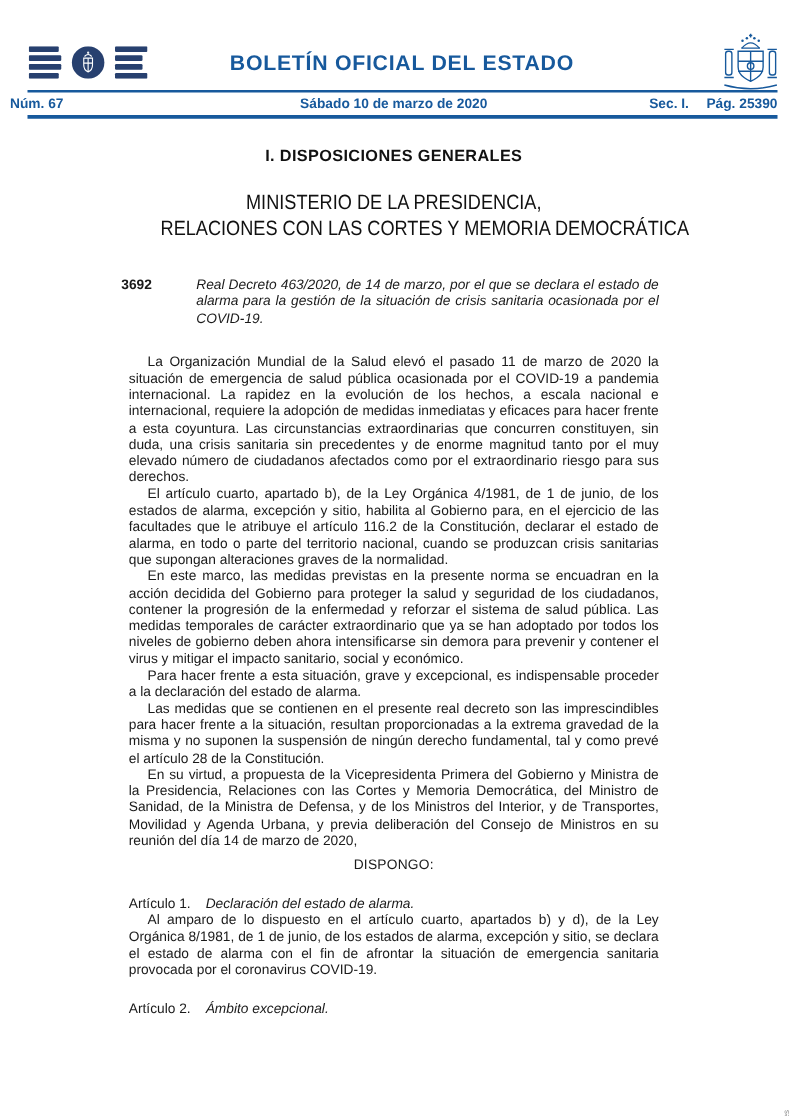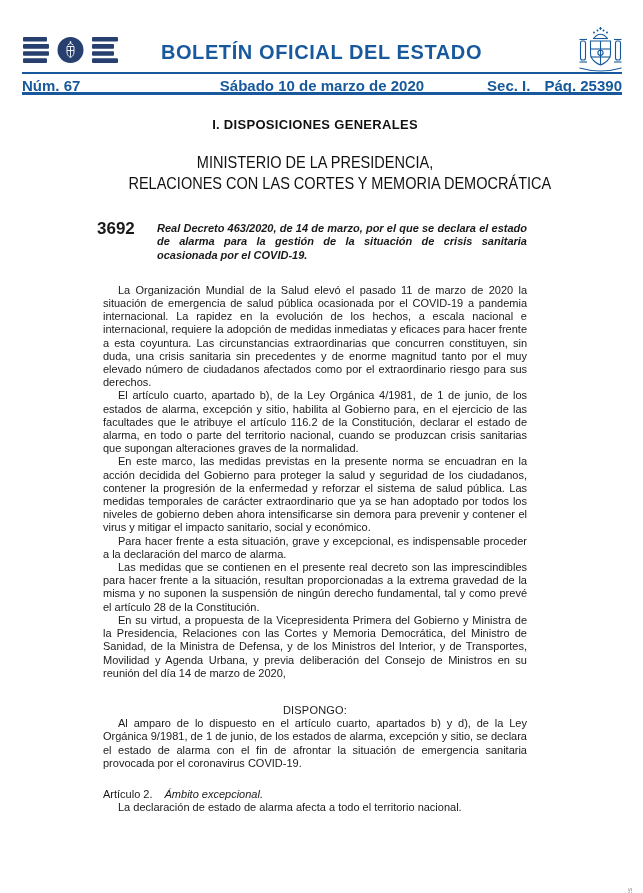--- a/index.html
+++ b/index.html
@@ -11,32 +11,32 @@
     color: #1a1a1a;
     overflow: hidden;
   }
   .page { position: absolute; inset: 0; background: #fff; }
 
   
   .boe-logo { position: absolute; left: 23px; top: 37px; }
   .masthead-title {
     position: absolute; left: 0; right: 0; top: 41px;
     text-align: center;
-    font-size: 20px; font-weight: bold; letter-spacing: 0.6px;
+    font-size: 17px; font-weight: bold; letter-spacing: 0.6px;
     color: #17599c;
   }
   .crest { position: absolute; right: 20px; top: 26px; }
   .rule-thin {
     position: absolute; left: 22px; right: 21px; top: 72px;
     height: 2px; background: #17599c;
   }
   .meta-row {
-    position: absolute; left: 22px; right: 21px; top: 77px;
+    position: absolute; left: 8px; right: 21px; top: 77px;
     height: 13px;
-    font-size: 15px; font-weight: bold; color: #17599c;
+    font-size: 11px; font-weight: bold; color: #17599c;
   }
   .meta-left  { position: absolute; left: 0; top: 0; }
   .meta-center{ position: absolute; left: 0; right: 0; top: 0; text-align: center; }
   .meta-right { position: absolute; right: 0; top: 0; }
   .meta-right .sec { margin-right: 14px; }
   .rule-thick {
     position: absolute; left: 22px; right: 21px; top: 92px;
     height: 3px; background: #17599c;
   }
 
@@ -55,32 +55,32 @@
     text-align: center;
     font-size: 16.5px; line-height: 21px; font-weight: 400;
     color: #111;
     transform: scaleX(0.88);
     transform-origin: 50% 50%;
     white-space: nowrap;
   }
   .decree { display: flex; margin-top: 28px; }
   .decree-number {
     flex: 0 0 60px; margin-left: -6px;
-    font-weight: bold; font-size: 17px;
+    font-weight: bold; font-size: 11px;
   }
   .decree-title {
-    flex: 1; font-style: italic; text-align: justify; font-weight: bold;
+    flex: 1; font-style: italic; text-align: justify;
   }
   p.body-par {
     text-align: justify;
     text-indent: 15px;
     margin: 0;
   }
   .preamble { margin-top: 22px; }
-  .dispongo { margin-top: 24px; text-align: center; letter-spacing: 0.2px; }
+  .dispongo { margin-top: 6px; text-align: center; letter-spacing: 0.2px; }
   .article-heading { margin-top: 18px; }
   .article-heading .art-label { font-style: normal; }
   .article-heading .art-title { font-style: italic; margin-left: 12px; }
   .article-body { margin-top: 11px; }
 
   
   .cve-vertical {
     position: absolute; right: 9px; bottom: 5px;
     transform: rotate(-90deg);
     transform-origin: 100% 100%;
@@ -177,36 +177,38 @@
 
     <div class="decree">
       <div class="decree-number">3692</div>
       <div class="decree-title">Real Decreto 463/2020, de 14 de marzo, por el que se declara el estado de alarma para la gestión de la situación de crisis sanitaria ocasionada por el COVID-19.</div>
     </div>
 
     <div class="preamble">
       <p class="body-par">La Organización Mundial de la Salud elevó el pasado 11 de marzo de 2020 la situación de emergencia de salud pública ocasionada por el COVID-19 a pandemia internacional. La rapidez en la evolución de los hechos, a escala nacional e internacional, requiere la adopción de medidas inmediatas y eficaces para hacer frente a esta coyuntura. Las circunstancias extraordinarias que concurren constituyen, sin duda, una crisis sanitaria sin precedentes y de enorme magnitud tanto por el muy elevado número de ciudadanos afectados como por el extraordinario riesgo para sus derechos.</p>
       <p class="body-par">El artículo cuarto, apartado b), de la Ley Orgánica 4/1981, de 1 de junio, de los estados de alarma, excepción y sitio, habilita al Gobierno para, en el ejercicio de las facultades que le atribuye el artículo 116.2 de la Constitución, declarar el estado de alarma, en todo o parte del territorio nacional, cuando se produzcan crisis sanitarias que supongan alteraciones graves de la normalidad.</p>
       <p class="body-par">En este marco, las medidas previstas en la presente norma se encuadran en la acción decidida del Gobierno para proteger la salud y seguridad de los ciudadanos, contener la progresión de la enfermedad y reforzar el sistema de salud pública. Las medidas temporales de carácter extraordinario que ya se han adoptado por todos los niveles de gobierno deben ahora intensificarse sin demora para prevenir y contener el virus y mitigar el impacto sanitario, social y económico.</p>
-      <p class="body-par">Para hacer frente a esta situación, grave y excepcional, es indispensable proceder a la declaración del marco de alarma.</p>
+      <p class="body-par">Para hacer frente a esta situación, grave y excepcional, es indispensable proceder a la declaración del estado de alarma.</p>
       <p class="body-par">Las medidas que se contienen en el presente real decreto son las imprescindibles para hacer frente a la situación, resultan proporcionadas a la extrema gravedad de la misma y no suponen la suspensión de ningún derecho fundamental, tal y como prevé el artículo 28 de la Constitución.</p>
       <p class="body-par">En su virtud, a propuesta de la Vicepresidenta Primera del Gobierno y Ministra de la Presidencia, Relaciones con las Cortes y Memoria Democrática, del Ministro de Sanidad, de la Ministra de Defensa, y de los Ministros del Interior, y de Transportes, Movilidad y Agenda Urbana, y previa deliberación del Consejo de Ministros en su reunión del día 14 de marzo de 2020,</p>
     </div>
 
     <div class="dispongo">DISPONGO:</div>
 
     <div class="article">
-      <p class="body-par article-body">Al amparo de lo dispuesto en el artículo cuarto, apartados b) y d), de la Ley Orgánica 9/1981, de 1 de junio, de los estados de alarma, excepción y sitio, se declara el estado de alarma con el fin de afrontar la situación de emergencia sanitaria provocada por el coronavirus COVID-19.</p>
+      <div class="article-heading">
+        <span class="art-label">Artículo 1.</span><span class="art-title">Declaración del estado de alarma.</span>
+      </div>
+      <p class="body-par article-body">Al amparo de lo dispuesto en el artículo cuarto, apartados b) y d), de la Ley Orgánica 8/1981, de 1 de junio, de los estados de alarma, excepción y sitio, se declara el estado de alarma con el fin de afrontar la situación de emergencia sanitaria provocada por el coronavirus COVID-19.</p>
     </div>
 
     <div class="article">
       <div class="article-heading">
         <span class="art-label">Artículo 2.</span><span class="art-title">Ámbito excepcional.</span>
       </div>
-      <p class="body-par article-body">La declaración de estado de alarma afecta a todo el territorio nacional.</p>
     </div>
 
   </div>
 
   <div class="cve-vertical">
     <div>cve: BOE-A-2020-3692</div>
     <div>Verificable en https://www.boe.es</div>
   </div>
 
 </div>

